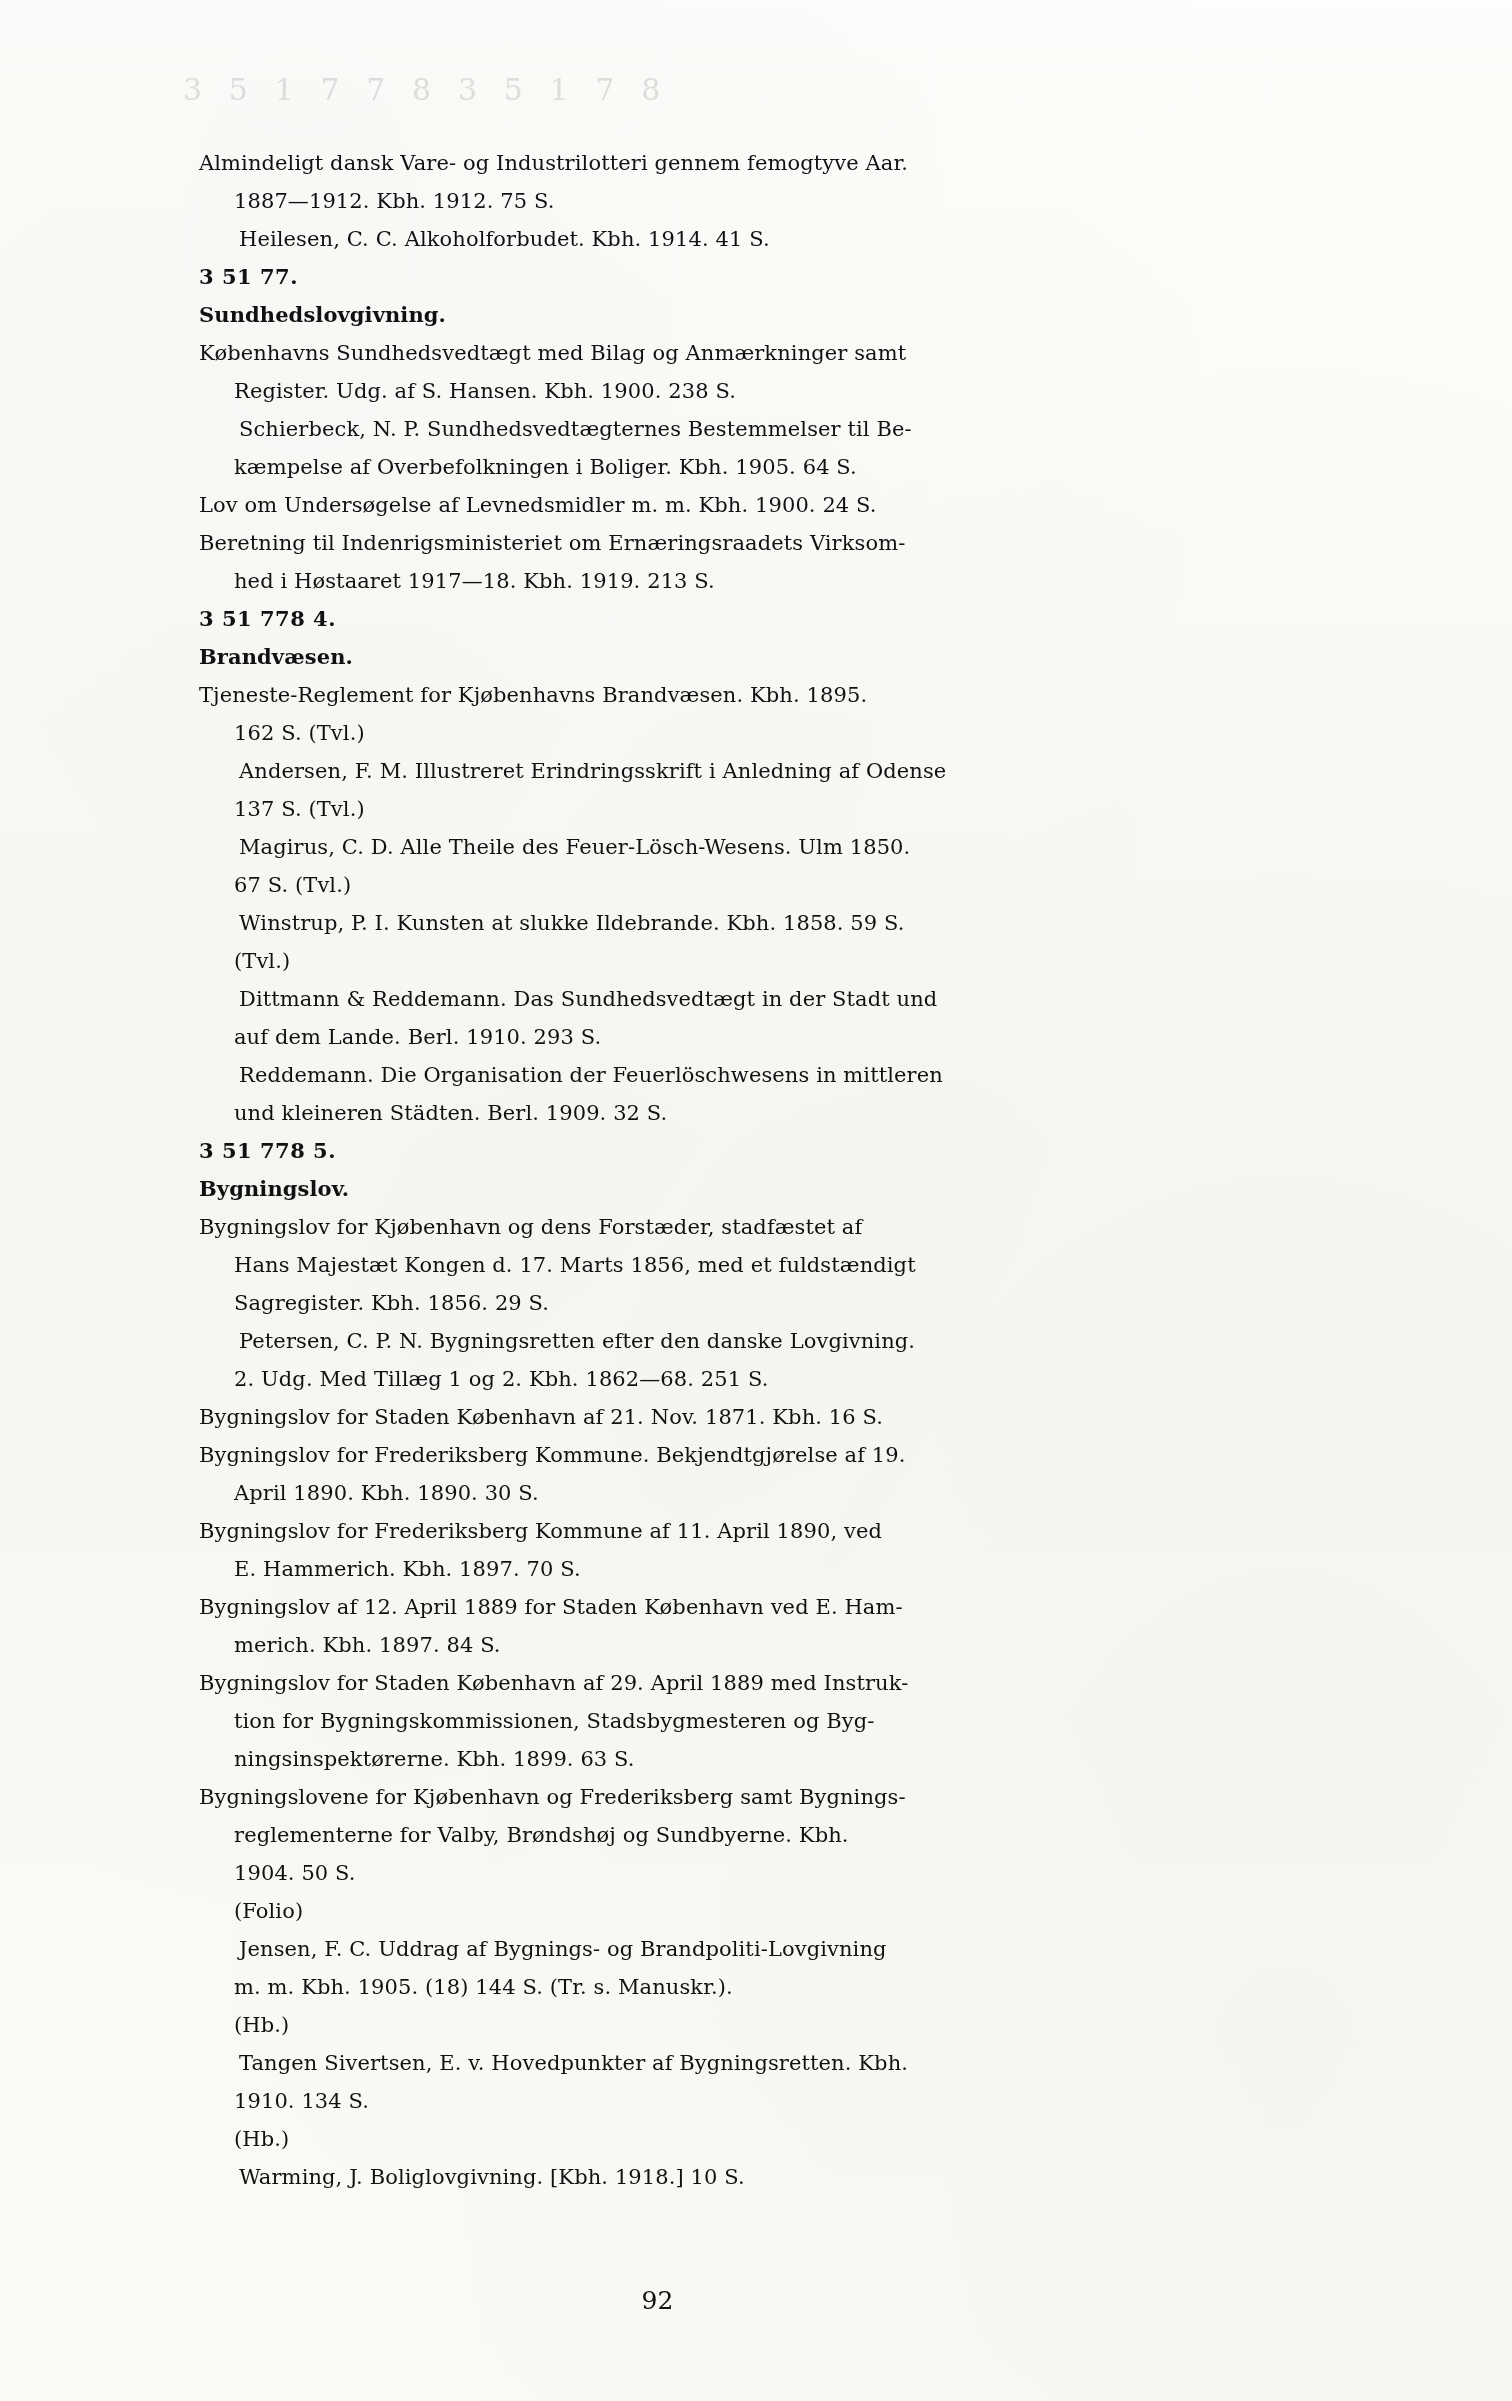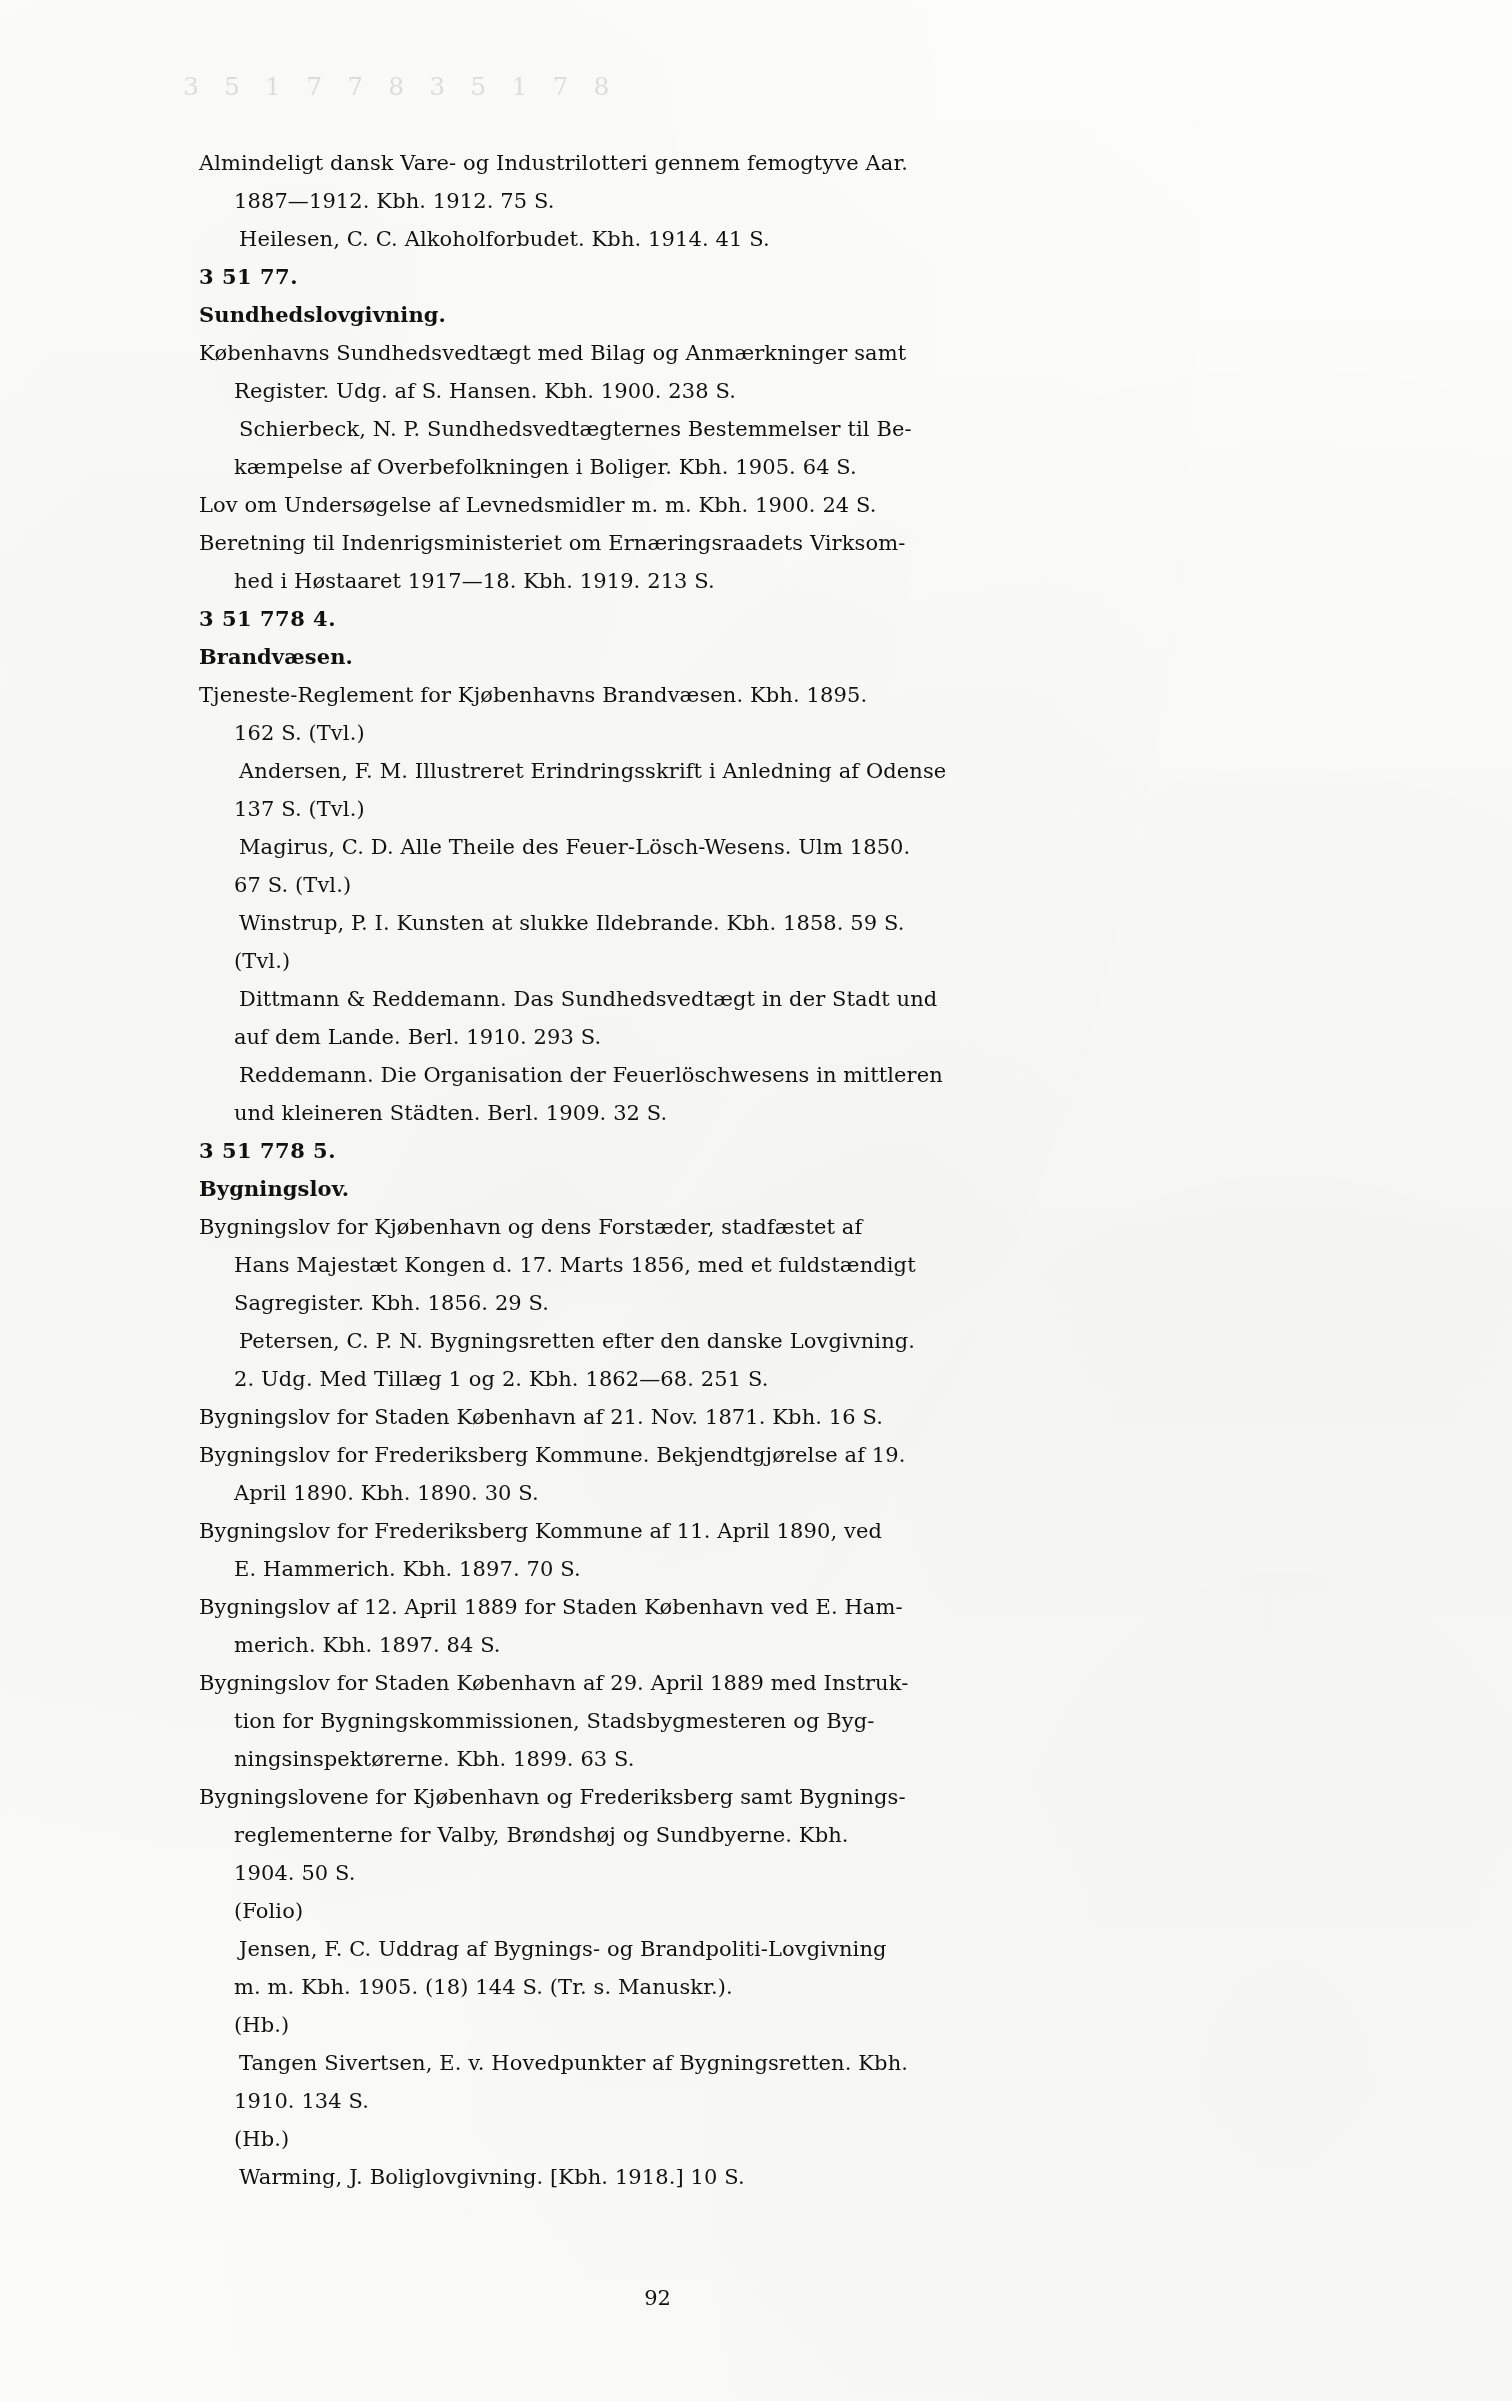--- a/index.html
+++ b/index.html
@@ -33,21 +33,21 @@
     pointer-events: none;
   }
   .ghost-marks {
     position: absolute;
     top: 72px;
     left: 183px;
     width: 576px;
     height: 34px;
     color: rgba(120,120,120,0.22);
     font-family: "DejaVu Serif", serif;
-    font-size: 25px;
+    font-size: 30px;
     letter-spacing: 8.6px;
     white-space: nowrap;
     user-select: none;
   }
   .content {
     position: absolute;
     top: 144px;
     left: 199px;
     width: 1114px;
   }
@@ -70,21 +70,21 @@
     width: 100%;
     white-space: nowrap;
     flex-direction: column;
   }
   .pagenum {
     position: absolute;
     top: 2286px;
     left: 0;
     width: 1315px;
     text-align: center;
-    font-size: 21px;
+    font-size: 25px;
     font-family: "DejaVu Serif", serif;
     color: #111;
   }
   .sec-num {
     font-weight: bold;
     letter-spacing: 0.5px;
   }
 </style>
 </head>
 <body>

